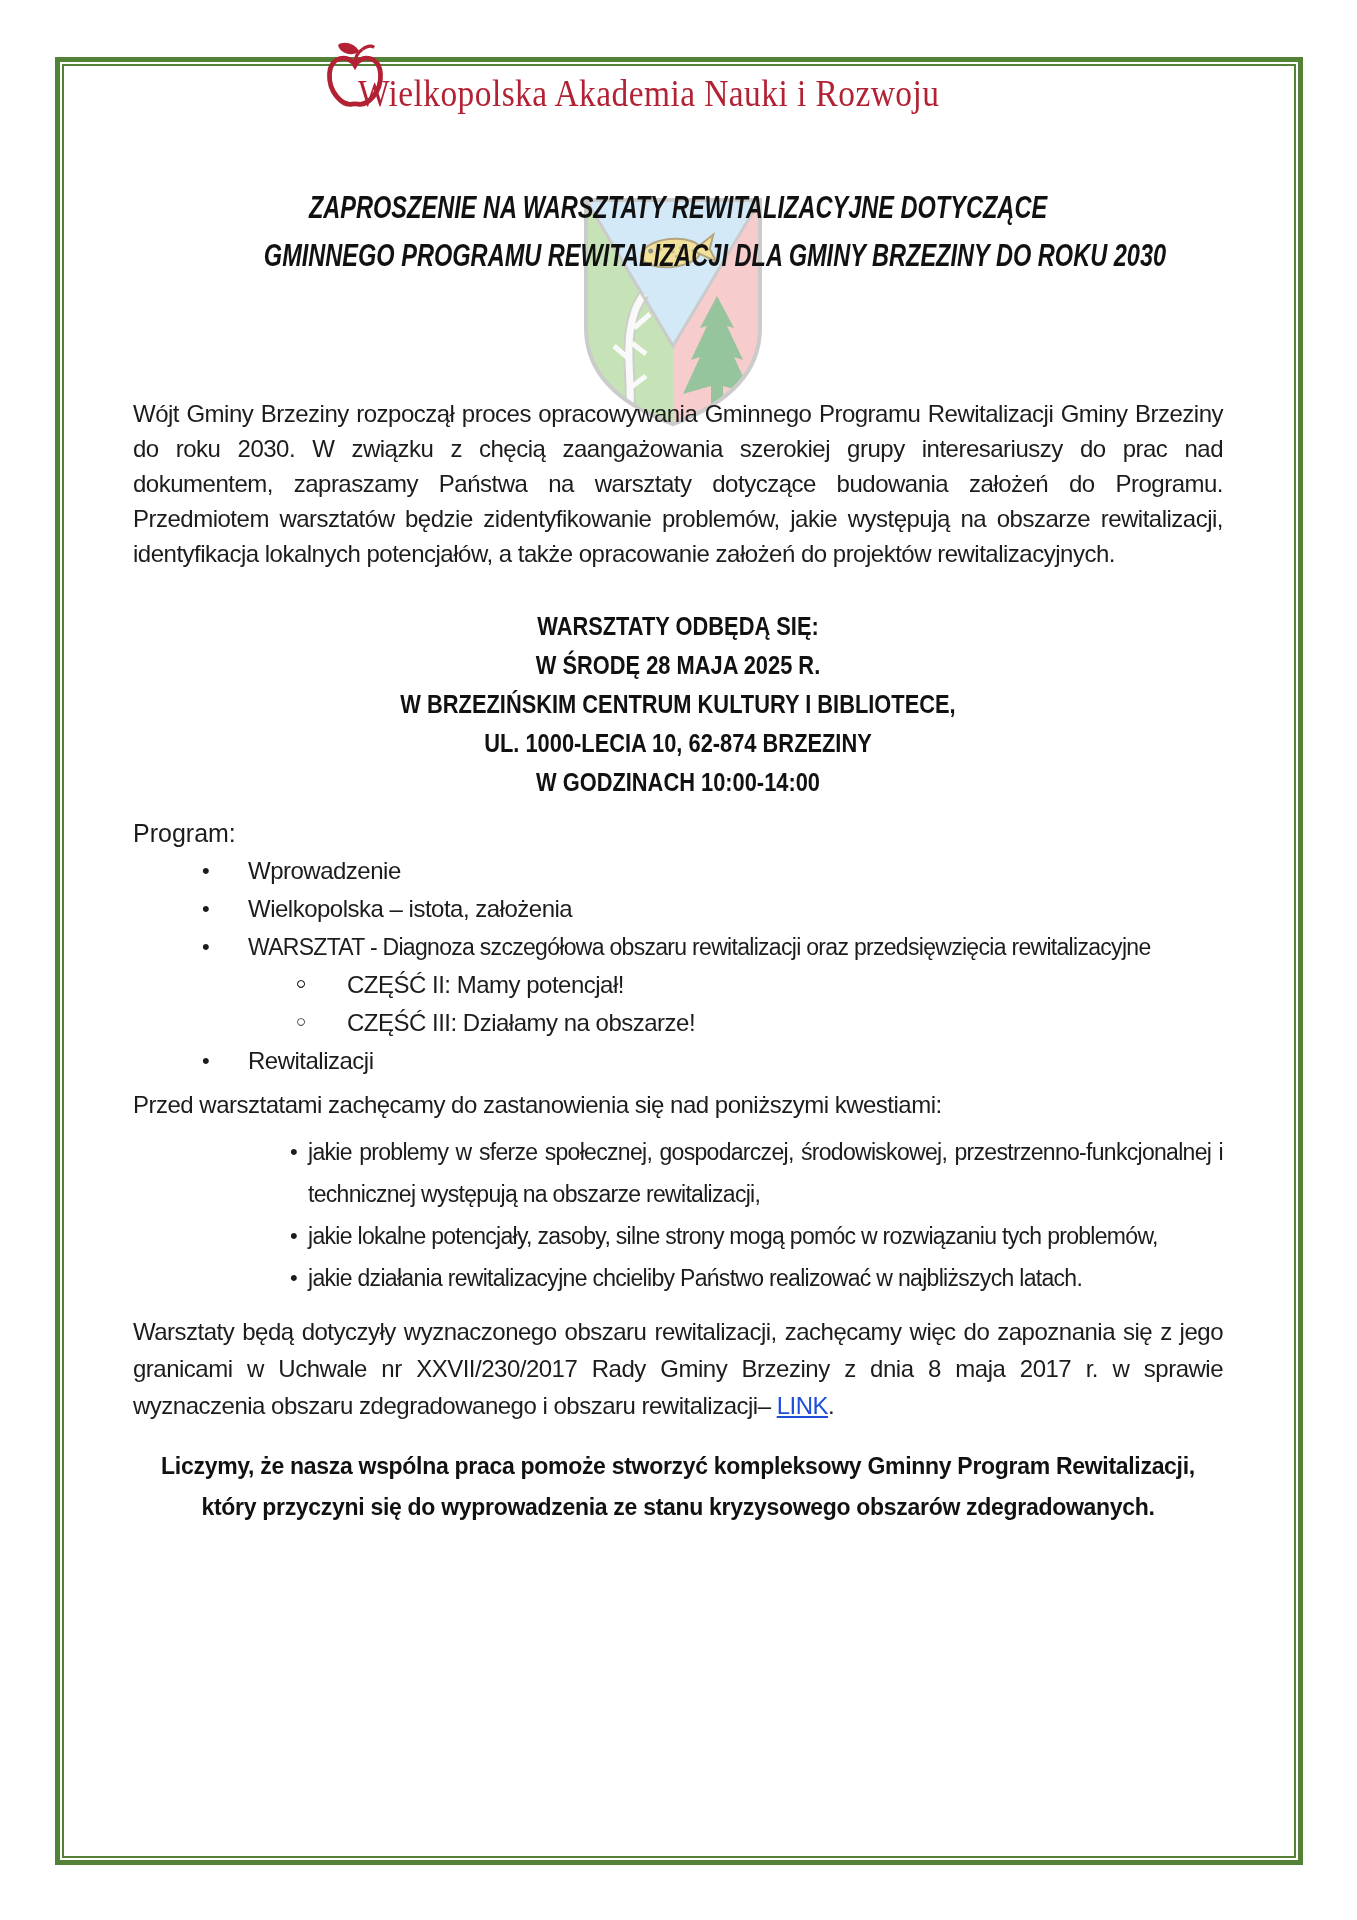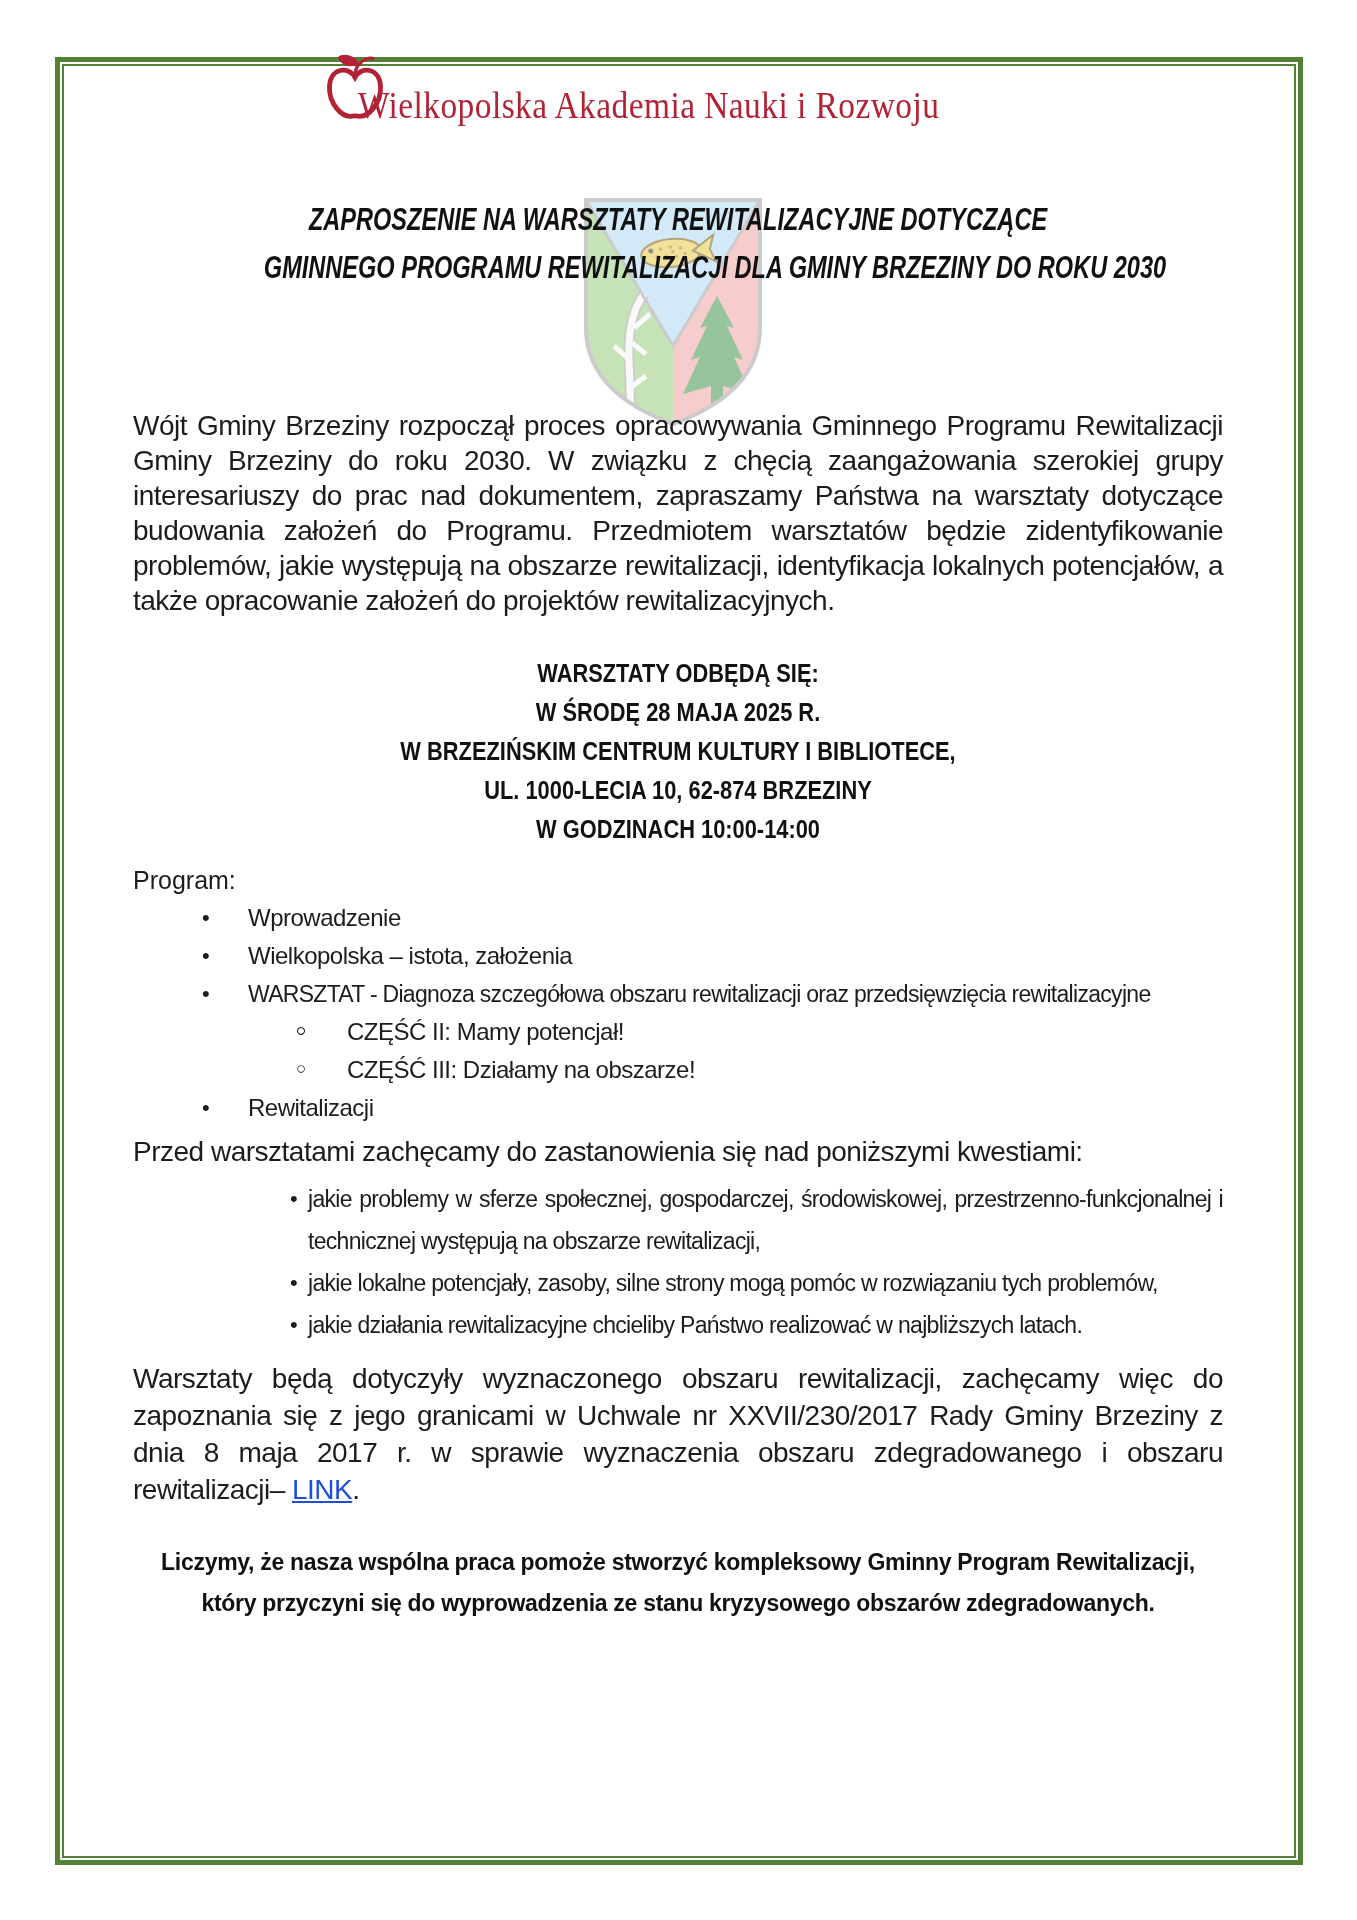--- a/index.html
+++ b/index.html
@@ -6,41 +6,41 @@
   body{
     width:1357px;height:1920px;position:relative;
     font-family:"Liberation Sans", sans-serif;
     color:#1c1c1c;overflow:hidden;
   }
   
   .frame{position:absolute;left:55px;top:57px;width:1238px;height:1798px;
          border:5px solid #538135;}
   .frame-inner{position:absolute;inset:2px;border:2px solid #538135;}
 
-  .content{position:absolute;left:133px;top:12px;width:1090px;}
+  .content{position:absolute;left:133px;top:0;width:1090px;}
 
   
   .logo{position:relative;margin:64px auto 0;width:fit-content;height:58px;}
   .logo-text{
     font-family:"Liberation Serif", serif;font-size:38px;line-height:58px;
     color:#b22234;display:inline-block;transform:scaleX(0.88);transform-origin:0 50%;
     padding-left:26px;position:relative;z-index:1;letter-spacing:.5px;
   }
   .apple{position:absolute;left:-12px;top:-22px;width:64px;height:68px;z-index:0;}
 
   
   .crest{position:absolute;left:578px;top:196px;width:190px;height:232px;opacity:.5;z-index:0;}
 
   .title{
     position:relative;z-index:1;margin-top:62px;text-align:center;
     font-weight:bold;font-style:italic;font-size:31px;line-height:48px;
     transform:scaleX(0.76);transform-origin:50% 0;white-space:nowrap;color:#111;
   }
 
-  .para{position:relative;z-index:1;margin:0;font-size:28px;letter-spacing:-0.5px;}
+  .para{position:relative;z-index:1;margin:0;font-size:24px;letter-spacing:-0.5px;}
   .para1{margin-top:116px;text-align:justify;line-height:35px;}
 
   .event{
     margin-top:36px;text-align:center;font-weight:bold;font-size:26px;line-height:39px;
     transform:scaleX(0.84);transform-origin:50% 0;white-space:nowrap;color:#111;
   }
 
   .program-label{margin-top:12px;font-weight:normal;font-size:25px;line-height:38px;}
 
   .list1{margin:0;}
@@ -53,21 +53,21 @@
 
   .q-intro{margin-top:6px;line-height:37px;}
   .list2{margin-top:8px;}
   .list2 .li{padding-left:175px;font-size:23px;letter-spacing:-0.7px;line-height:42px;text-align:justify;}
   .list2 .b1{left:157px;}
 
   .para3{margin-top:14px;text-align:justify;line-height:37px;}
   .link{color:#1d4ed8;text-decoration:underline;cursor:pointer;}
 
   .closing{
-    margin-top:34px;text-align:center;font-weight:bold;font-size:23px;
+    margin-top:22px;text-align:center;font-weight:bold;font-size:23px;
     letter-spacing:-0.3px;line-height:41px;color:#111;
   }
 </style>
 </head>
 <body>
 
 <div class="page">
 
   <div class="frame">
     <div class="frame-inner"></div>

